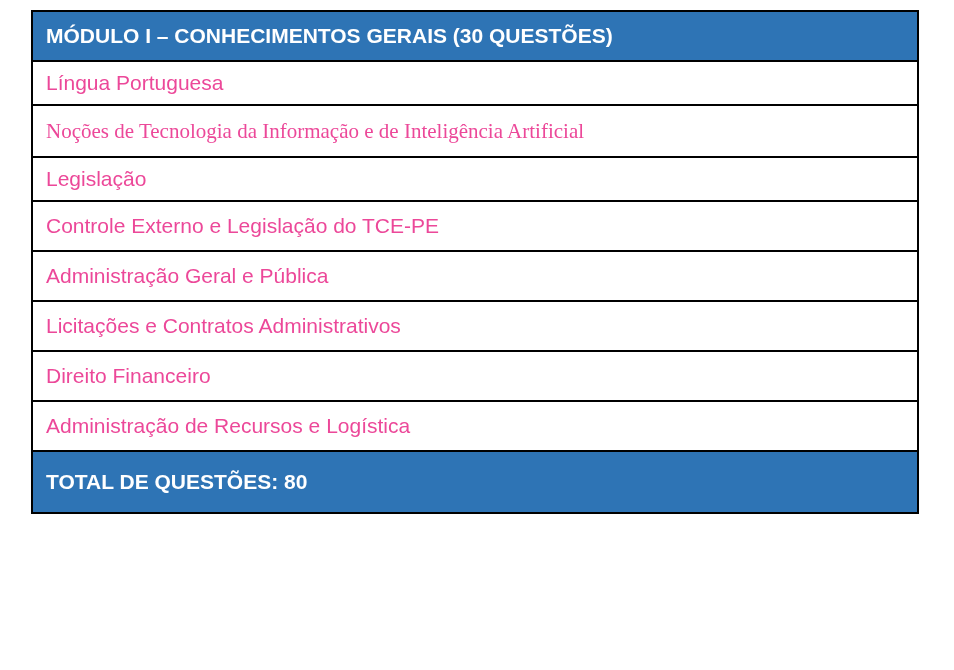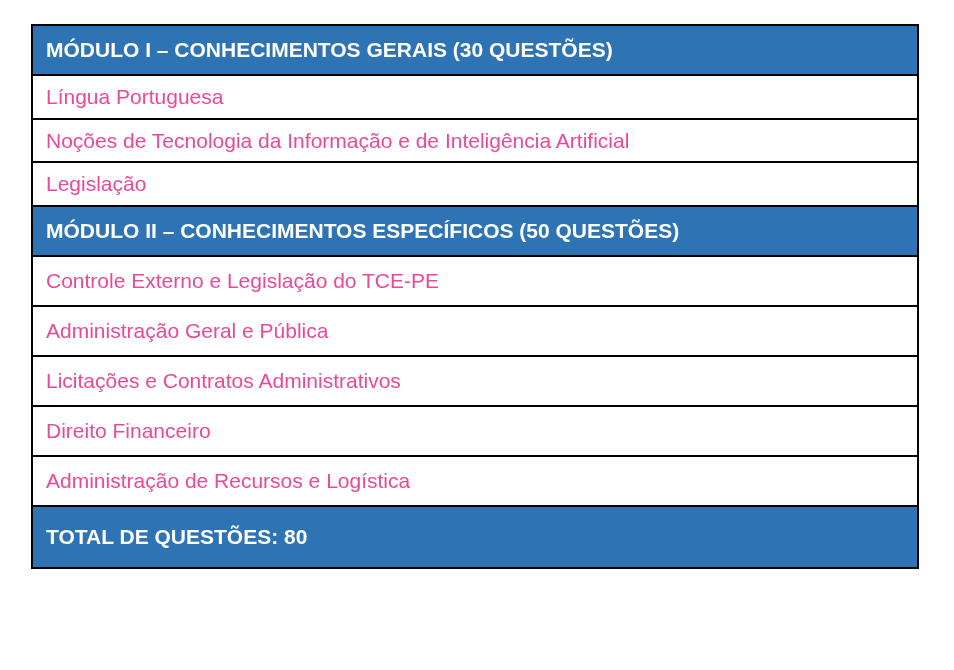--- a/index.html
+++ b/index.html
@@ -1,44 +1,43 @@
 <!DOCTYPE html>
 <html><head>
 <meta charset="utf-8">
 <style>
   html, body { margin: 0; padding: 0; background: #ffffff; }
   body { width: 954px; height: 670px; position: relative; overflow: hidden; }
   .tbl {
-    position: absolute; left: 31px; top: 24px; width: 888px;
+    position: absolute; left: 31px; top: 10px; width: 888px;
     border: 2px solid #000; box-sizing: border-box;
     font-family: "Liberation Sans", sans-serif;
   }
   .row {
     display: flex; align-items: center; box-sizing: border-box;
     border-bottom: 2px solid #000; padding-left: 13px;
     font-size: 21px; color: #ec4899; background: #fff;
   }
   .row:last-child { border-bottom: none; }
   .hdr {
     background: #2e74b5; color: #ffffff; font-weight: bold; font-size: 21px;
   }
   .h-a { height: 50px; }
   .s44 { height: 44px; }
-  .s43 { height: 43px; }
+  .s43 { height: 52px; font-family: Liberation Serif, serif; }
   .s50 { height: 50px; }
   .h-t { height: 60px; }
 </style>
 </head>
 <body>
 
 <div class="tbl">
   <div class="row hdr h-a">MÓDULO I – CONHECIMENTOS GERAIS (30 QUESTÕES)</div>
   <div class="row s44">Língua Portuguesa</div>
   <div class="row s43">Noções de Tecnologia da Informação e de Inteligência Artificial</div>
   <div class="row s44">Legislação</div>
-  <div class="row hdr s50">MÓDULO II – CONHECIMENTOS ESPECÍFICOS (50 QUESTÕES)</div>
   <div class="row s50">Controle Externo e Legislação do TCE-PE</div>
   <div class="row s50">Administração Geral e Pública</div>
   <div class="row s50">Licitações e Contratos Administrativos</div>
   <div class="row s50">Direito Financeiro</div>
   <div class="row s50">Administração de Recursos e Logística</div>
   <div class="row hdr h-t">TOTAL DE QUESTÕES: 80</div>
 </div>
 
 </body></html>

